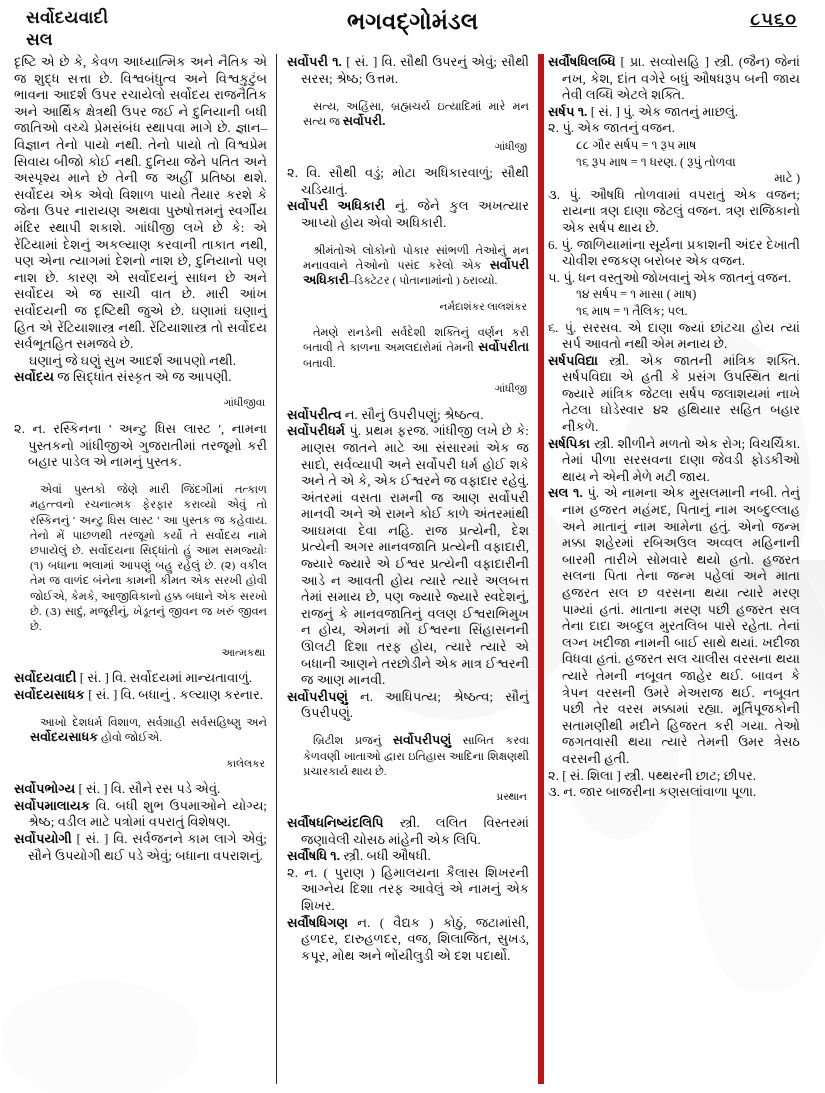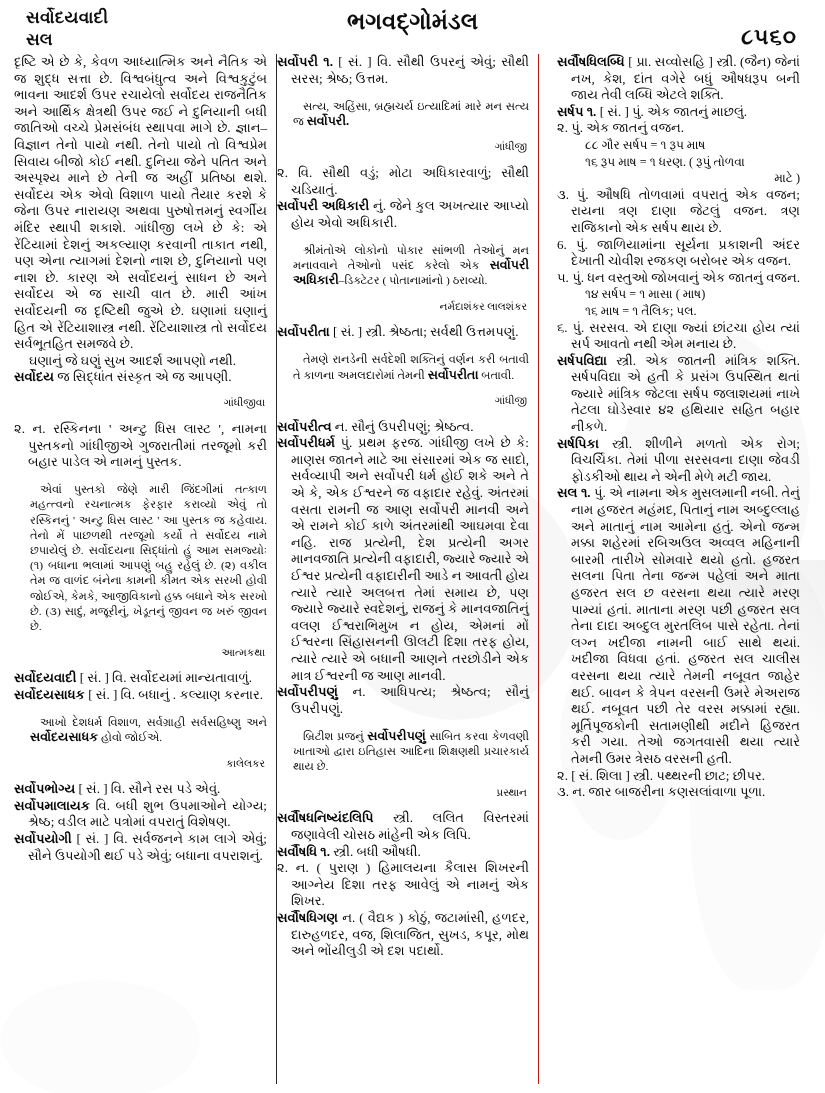--- a/index.html
+++ b/index.html
@@ -21,33 +21,33 @@
   .b4{left:690px;top:560px;width:150px;height:430px;opacity:.016;border-radius:40%;}
   .b5{left:0px;top:980px;width:200px;height:120px;opacity:.012;}
   .corner{position:absolute;right:0;top:560px;width:120px;height:180px;
      background:linear-gradient(225deg,rgba(0,0,0,.05) 0%,rgba(0,0,0,0) 60%);pointer-events:none;}
 
   
   .masthead{position:relative;height:46px;}
   .mh-left{position:absolute;left:12px;top:0;font-weight:bold;font-size:17px;letter-spacing:.2px;}
   .mh-sub{position:absolute;left:12px;top:22px;font-weight:bold;font-size:17px;}
   .mh-center{position:absolute;left:0;right:0;top:1px;text-align:center;font-weight:bold;font-size:23px;}
-  .mh-right{position:absolute;right:14px;top:16px;font-weight:bold;font-size:22px;letter-spacing:1px;}
+  .mh-right{position:absolute;right:14px;top:1px;font-weight:bold;font-size:18px;letter-spacing:1px;text-decoration:underline;}
 
   
   .cols{display:flex;align-items:flex-start;height:1030px;}
   .col{
     width:262px;flex:0 0 262px;box-sizing:border-box;
     font-size:13.1px;line-height:16.6px;
     text-align:justify;text-justify:inter-word;
     overflow:hidden;height:1030px;
   }
   .col1{padding-right:9px;}
-  .col2{padding-right:9px;border-left:1px solid #2b2b2b;}
-  .col3{padding-left:18px;border-left:1px solid #b91c1c;}
+  .col2{padding-left:10px;padding-right:9px;border-left:1px solid #2b2b2b;}
+  .col3{padding-left:4px;border-left:6px solid #b91c1c;}
 
   .entry{margin:0 0 1px 0;}
   .hw{font-weight:bold;}
   .p{margin:0;text-align:justify;}
   .ind{text-indent:15px;}
   .hang{padding-left:14px;text-indent:-14px;}
   .quote{font-size:11.4px;line-height:15.2px;padding-left:16px;text-indent:10px;text-align:justify;}
   .quote .hw{font-weight:bold;font-size:12.6px;}
   .attrib{font-size:10.6px;text-align:right;padding-right:2px;line-height:14px;}
   .ctr{text-align:right;}
@@ -92,21 +92,20 @@
         <p class="p hang entry"><span class="hw">સર્વોપયોગી</span><span> [ સં. ] વિ. સર્વજનને કામ લાગે એવું; સૌને ઉપયોગી થઈ પડે એવું; બધાના વપરાશનું.</span></p>
       </div>
     <div class="col col2" id="col2">
         <p class="p hang entry"><span class="hw">સર્વોપરી ૧.</span><span> [ સં. ] વિ. સૌથી ઉપરનું એવું; સૌથી સરસ; શ્રેષ્ઠ; ઉત્તમ.</span></p>
         <p class="quote"><span>સત્ય, અહિંસા, બ્રહ્મચર્ય ઇત્યાદિમાં મારે મન સત્ય જ </span><span class="hw">સર્વોપરી.</span></p>
         <p class="attrib">ગાંધીજી</p>
         <p class="p hang">૨. વિ. સૌથી વડું; મોટા અધિકારવાળું; સૌથી ચડિયાતું.</p>
         <p class="p hang entry"><span class="hw">સર્વોપરી અધિકારી</span><span> નું. જેને કુલ અખત્યાર આપ્યો હોય એવો અધિકારી.</span></p>
         <p class="quote"><span>શ્રીમંતોએ લોકોનો પોકાર સાંભળી તેઓનું મન મનાવવાને તેઓનો પસંદ કરેલો એક </span><span class="hw">સર્વોપરી અધિકારી</span><span>–ડિક્ટેટર ( પોતાનામાંનો ) ઠરાવ્યો.</span></p>
         <p class="attrib">નર્મદાશંકર લાલશંકર</p>
-        <p class="p hang entry"><span class="hw">સર્વોપરીતા</span><span> [ સં. ] સ્ત્રી. શ્રેષ્ઠતા; સર્વથી ઉત્તમપણું.</span></p>
         <p class="quote"><span>તેમણે રાનડેની સર્વદેશી શક્તિનું વર્ણન કરી બતાવી તે કાળના અમલદારોમાં તેમની </span><span class="hw">સર્વોપરીતા</span><span> બતાવી.</span></p>
         <p class="attrib">ગાંધીજી</p>
         <p class="p hang entry"><span class="hw">સર્વોપરીત્વ</span><span> ન. સૌનું ઉપરીપણું; શ્રેષ્ઠત્વ.</span></p>
         <p class="p hang entry"><span class="hw">સર્વોપરીધર્મ</span><span> પું. પ્રથમ ફરજ. ગાંધીજી લખે છે કે: માણસ જાતને માટે આ સંસારમાં એક જ સાદો, સર્વવ્યાપી અને સર્વોપરી ધર્મ હોઈ શકે અને તે એ કે, એક ઈશ્વરને જ વફાદાર રહેવું. અંતરમાં વસતા રામની જ આણ સર્વોપરી માનવી અને એ રામને કોઈ કાળે અંતરમાંથી આઘમવા દેવા નહિ. રાજ પ્રત્યેની, દેશ પ્રત્યેની અગર માનવજાતિ પ્રત્યેની વફાદારી, જ્યારે જ્યારે એ ઈશ્વર પ્રત્યેની વફાદારીની આડે ન આવતી હોય ત્યારે ત્યારે અલબત્ત તેમાં સમાય છે, પણ જ્યારે જ્યારે સ્વદેશનું, રાજનું કે માનવજાતિનું વલણ ઈશ્વરાભિમુખ ન હોય, એમનાં મોં ઈશ્વરના સિંહાસનની ઊલટી દિશા તરફ હોય, ત્યારે ત્યારે એ બધાની આણને તરછોડીને એક માત્ર ઈશ્વરની જ આણ માનવી.</span></p>
         <p class="p hang entry"><span class="hw">સર્વોપરીપણું</span><span> ન. આધિપત્ય; શ્રેષ્ઠત્વ; સૌનું ઉપરીપણું.</span></p>
         <p class="quote"><span>બ્રિટીશ પ્રજનું </span><span class="hw">સર્વોપરીપણું</span><span> સાબિત કરવા કેળવણી ખાતાઓ દ્વારા ઇતિહાસ આદિના શિક્ષણથી પ્રચારકાર્ય થાય છે.</span></p>
         <p class="attrib">પ્રસ્થાન</p>
         <p class="p hang entry"><span class="hw">સર્વૌષધનિષ્યંદલિપિ</span><span> સ્ત્રી. લલિત વિસ્તરમાં જણાવેલી ચોસઠ માંહેની એક લિપિ.</span></p>
         <p class="p hang entry"><span class="hw">સર્વૌષધિ ૧.</span><span> સ્ત્રી. બધી ઔષધી.</span></p>
         <p class="p hang">૨. ન. ( પુરાણ ) હિમાલયના કૈલાસ શિખરની આગ્નેય દિશા તરફ આવેલું એ નામનું એક શિખર.</p>

